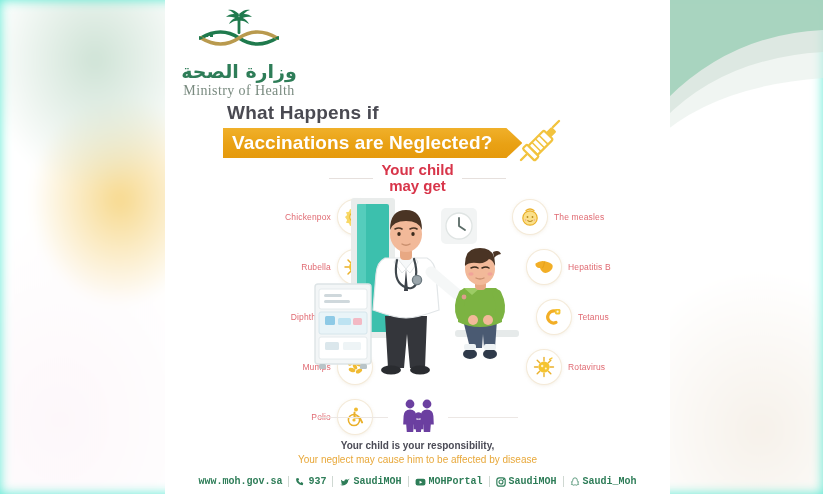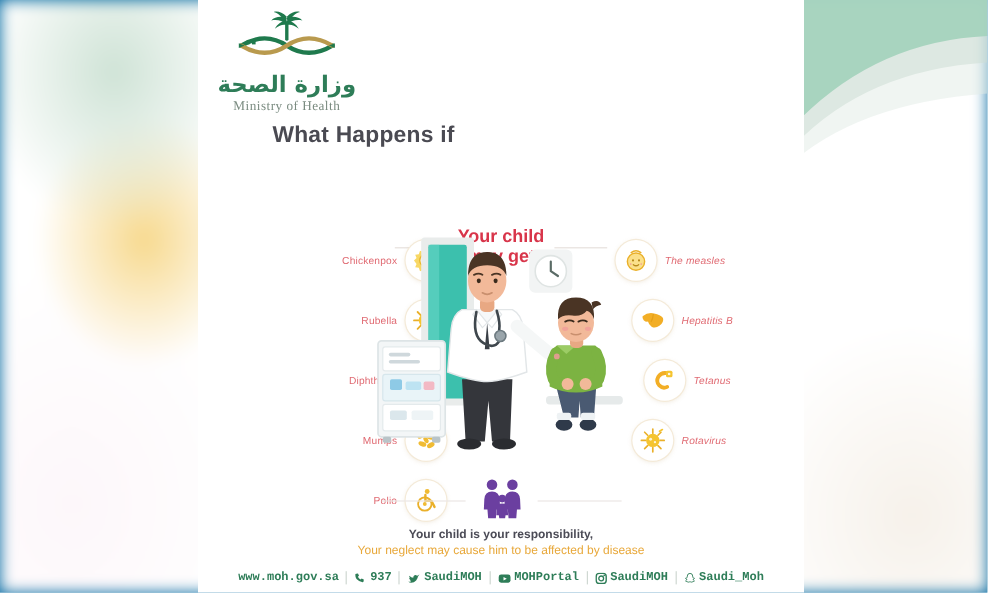--- a/index.html
+++ b/index.html
@@ -6,21 +6,21 @@
   html, body {
     width: 823px; height: 494px;
     overflow: hidden;
     font-family: "Liberation Sans", sans-serif;
     background: #ffffff;
   }
 
   #stage {
     position: relative;
     width: 823px; height: 494px;
-    background: #0369a1;
+    background: #5eead4;
     overflow: hidden;
   }
 
   
   .backdrop {
     position: absolute; inset: 0;
     background:
       radial-gradient(ellipse 150px 180px at 95px 60px, #cfe3d6 0%, rgba(207,227,214,0) 72%),
       radial-gradient(ellipse 120px 140px at 120px 200px, #f7d98e 0%, rgba(247,217,142,0) 75%),
       radial-gradient(ellipse 200px 250px at 60px 420px, #fdf7fa 0%, rgba(253,247,250,0) 80%),
@@ -52,21 +52,21 @@
     width: 120px; text-align: center;
   }
   .logo-mark { display:block; margin: 0 auto; }
   .logo-ar {
     font-family: "DejaVu Sans", sans-serif;
     font-size: 19px; color: #2e7d58; line-height: 1.1;
     margin-top: 1px; direction: rtl; font-weight: 700;
   }
   .logo-en {
     font-family: "Liberation Serif", serif;
-    font-size: 11px; color: #7a8b80; letter-spacing: .4px;
+    font-size: 14px; color: #7a8b80; letter-spacing: .4px;
     margin-top: 1px;
     text-align: center;
   }
 
   
   .title-area { position: absolute; left: 58px; top: 102px; width: 400px; }
   .title-line1 {
     font-size: 19px; color: #4a4a52; font-weight: 600;
     letter-spacing: .2px; margin-left: 4px;
   }
@@ -82,32 +82,32 @@
     font-weight: 600;
     letter-spacing: .1px;
     background: linear-gradient(180deg, #f0b02a 0%, #e9a114 55%, #e59a0d 100%);
     clip-path: polygon(0 0, calc(100% - 16px) 0, 100% 50%, calc(100% - 16px) 100%, 0 100%);
   }
   .syringe { position: absolute; left: 288px; top: -12px; }
 
   
   .ycmg-wrap {
     position: absolute; left: 0; top: 162px; width: 505px;
-    display: flex; align-items: center; justify-content: center; gap: 8px; margin-top: 28px;
+    display: flex; align-items: center; justify-content: center; gap: 8px;
   }
   .ycmg-rule { width: 44px; height: 1px; background: #e6e0dd; }
   .ycmg {
     text-align: center; color: #d8354a;
     font-size: 15px; font-weight: 700; line-height: 1.08;
   }
 
   
   .col { position: absolute; width: 155px; }
   .col-left  { left: 52px;  top: 192px; }
-  .col-right { left: 330px; top: 192px; font-style: italic; }
+  .col-right { left: 330px; top: 192px; }
 
   .item {
     display: flex; align-items: center; gap: 7px;
     height: 50px;
   }
   .col-left .item  { justify-content: flex-end; }
   .col-right .item { justify-content: flex-start; }
   .item-label {
     font-size: 8.5px; color: #e06a72; white-space: nowrap;
     letter-spacing: .15px;
@@ -194,20 +194,39 @@
         <path d="M88 28 l-5 2 5 2 z" fill="#1f7a4d"></path>
         <rect x="14" y="26" width="3" height="3" fill="#1f7a4d"></rect>
         <rect x="19" y="26" width="3" height="3" fill="#1f7a4d"></rect>
       </svg>
       <div class="logo-ar">وزارة الصحة</div>
       <div class="logo-en">Ministry of Health</div>
     </div>
 
     <div class="title-area">
       <div class="title-line1">What Happens if</div>
+      <div class="banner-row">
+        <span class="banner">Vaccinations are Neglected?</span>
+        <span class="syringe">
+          <svg width="54" height="54" viewBox="0 0 54 54">
+            <g stroke="#f2c33e" stroke-width="2.4" fill="none" stroke-linecap="round">
+              <line x1="10" y1="44" x2="20" y2="34"></line>
+              <line x1="42" y1="11" x2="48" y2="5"></line>
+            </g>
+            <g transform="rotate(-45 30 27)">
+              <rect x="19" y="20" width="22" height="13" rx="2" fill="#fff" stroke="#f2c33e" stroke-width="2.2"></rect>
+              <rect x="41" y="23" width="8" height="7" rx="1.5" fill="#f2c33e"></rect>
+              <rect x="13" y="18" width="6" height="17" rx="1.5" fill="#fff" stroke="#f2c33e" stroke-width="2.2"></rect>
+              <line x1="24" y1="20" x2="24" y2="33" stroke="#f2c33e" stroke-width="1.6"></line>
+              <line x1="29" y1="20" x2="29" y2="33" stroke="#f2c33e" stroke-width="1.6"></line>
+              <line x1="34" y1="20" x2="34" y2="33" stroke="#f2c33e" stroke-width="1.6"></line>
+            </g>
+          </svg>
+        </span>
+      </div>
     </div>
 
     <div class="ycmg-wrap">
       <span class="ycmg-rule"></span>
       <div class="ycmg">
         <div>Your child</div>
         <div>may get</div>
       </div>
       <span class="ycmg-rule"></span>
     </div>

